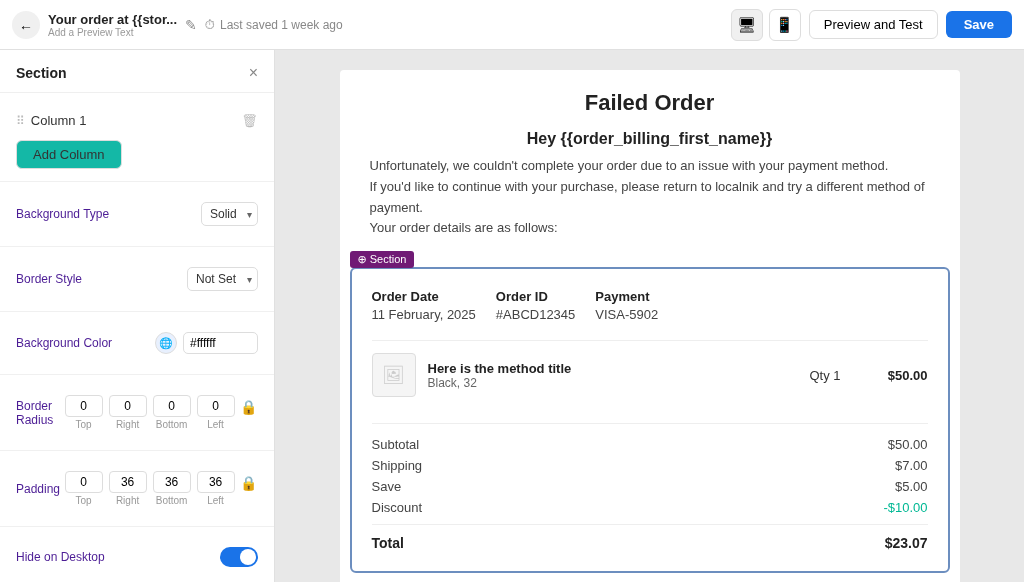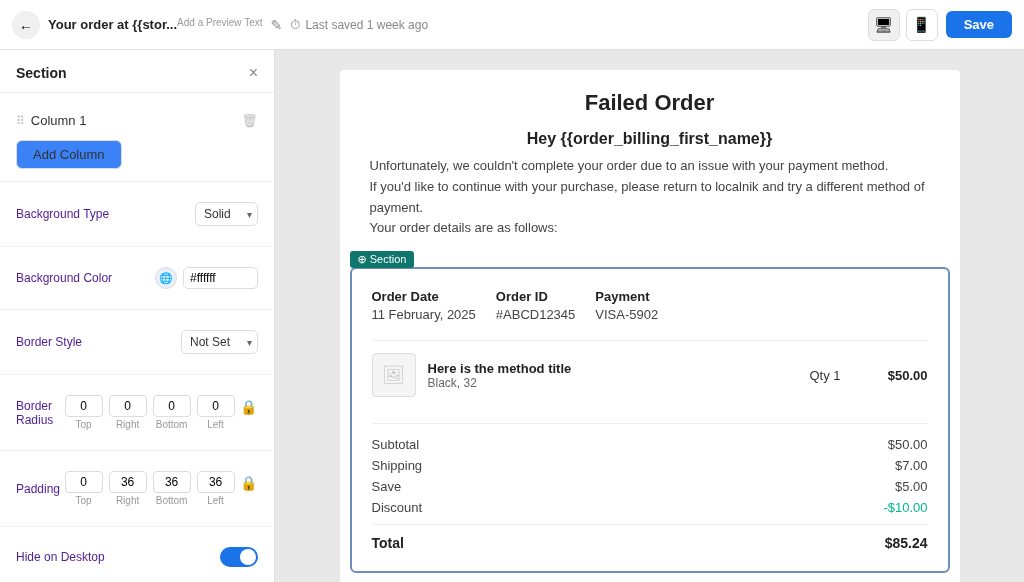--- a/index.html
+++ b/index.html
@@ -5,21 +5,21 @@
     * { box-sizing: border-box; margin: 0; padding: 0; }
     body { font-family: -apple-system, BlinkMacSystemFont, 'Segoe UI', sans-serif; background: #f0f0f0; height: 582px; overflow: hidden; display: flex; flex-direction: column; }
 
     
     .topbar {
       display: flex; align-items: center; background: #fff; border-bottom: 1px solid #e0e0e0;
       padding: 0 12px; height: 50px; flex-shrink: 0; gap: 8px;
     }
     .topbar-left { display: flex; align-items: center; gap: 8px; flex: 1; min-width: 0; }
     .back-btn { width: 28px; height: 28px; border-radius: 50%; background: #f0f0f0; border: none; cursor: pointer; display: flex; align-items: center; justify-content: center; font-size: 14px; }
-    .topbar-title { display: flex; }
+    .topbar-title { display: flex; flex-direction: column; }
     .topbar-title-main { font-size: 13px; font-weight: 600; color: #222; white-space: nowrap; overflow: hidden; text-overflow: ellipsis; max-width: 180px; }
     .topbar-title-sub { font-size: 10px; color: #999; }
     .edit-icon { font-size: 14px; color: #888; cursor: pointer; }
     .save-status { display: flex; align-items: center; gap: 5px; color: #888; font-size: 12px; }
     .save-status-icon { font-size: 13px; }
     .topbar-center { display: flex; align-items: center; gap: 6px; }
     .device-btn { width: 32px; height: 32px; border-radius: 6px; border: 1px solid #ddd; background: #fff; cursor: pointer; display: flex; align-items: center; justify-content: center; font-size: 15px; }
     .device-btn.active { background: #f0f0f0; }
     .topbar-right { display: flex; align-items: center; gap: 8px; }
     .preview-btn { padding: 6px 14px; border: 1px solid #ddd; background: #fff; border-radius: 6px; font-size: 13px; cursor: pointer; font-weight: 500; }
@@ -31,27 +31,27 @@
     
     .left-panel { width: 275px; background: #fff; border-right: 1px solid #e0e0e0; overflow-y: auto; flex-shrink: 0; }
     .panel-header { display: flex; align-items: center; justify-content: space-between; padding: 14px 16px 10px; border-bottom: 1px solid #efefef; }
     .panel-title { font-size: 14px; font-weight: 600; color: #222; }
     .panel-close { cursor: pointer; font-size: 16px; color: #888; background: none; border: none; }
     .panel-section { padding: 12px 16px; border-bottom: 1px solid #f0f0f0; }
     .column-row { display: flex; align-items: center; justify-content: space-between; padding: 8px 0; }
     .column-label { display: flex; align-items: center; gap: 6px; font-size: 13px; color: #333; }
     .drag-handle { color: #bbb; font-size: 12px; cursor: grab; }
     .delete-icon { color: #bbb; font-size: 13px; cursor: pointer; }
-    .add-column-btn { border: 1px solid #ddd; background: #3b82f6; border-radius: 6px; padding: 6px 16px; font-size: 13px; cursor: pointer; color: #333; margin-top: 4px; }
+    .add-column-btn { border: 1px solid #ddd; background: #14b8a6; border-radius: 6px; padding: 6px 16px; font-size: 13px; cursor: pointer; color: #333; margin-top: 4px; }
 
     .field-row { display: flex; align-items: center; justify-content: space-between; padding: 8px 0; }
     .field-label { font-size: 12px; color: #4c1d95; }
     .select-wrapper { position: relative; display: inline-block; }
     .select-wrapper::after { content: '▾'; position: absolute; right: 6px; top: 50%; transform: translateY(-50%); font-size: 10px; color: #666; pointer-events: none; }
-    .select-wrapper select { border: 1px solid #ddd; border-radius: 5px; padding: 4px 26px 4px 8px; font-size: 12px; background: #fff; color: #333; cursor: pointer; appearance: none; }
+    .select-wrapper select { border: 1px solid #ddd; border-radius: 5px; padding: 4px 20px 4px 8px; font-size: 12px; background: #fff; color: #333; cursor: pointer; appearance: none; }
 
     .color-row { display: flex; align-items: center; gap: 6px; }
     .color-globe { width: 22px; height: 22px; border-radius: 50%; background: #e8f0fe; border: 1px solid #ddd; display: flex; align-items: center; justify-content: center; font-size: 11px; color: #1a73e8; cursor: pointer; }
     .color-input-box { border: 1px solid #ddd; border-radius: 5px; padding: 3px 6px; font-size: 12px; width: 75px; }
 
     .border-radius-group { display: flex; gap: 6px; align-items: flex-start; }
     .radius-input-wrap { display: flex; flex-direction: column; align-items: center; gap: 2px; }
     .radius-input { width: 38px; border: 1px solid #ddd; border-radius: 4px; padding: 3px 4px; font-size: 12px; text-align: center; }
     .radius-label { font-size: 10px; color: #999; }
     .lock-icon { font-size: 14px; color: #aaa; cursor: pointer; margin-top: 4px; }
@@ -64,21 +64,21 @@
     .toggle-slider:before { position: absolute; content: ''; height: 16px; width: 16px; left: 20px; bottom: 2px; background: white; border-radius: 50%; }
 
     
     .right-content { flex: 1; overflow-y: auto; background: #e8e8e8; display: flex; flex-direction: column; align-items: center; padding: 20px; }
     .email-container { background: #fff; max-width: 620px; width: 100%; border-radius: 4px; }
     .email-header-area { padding: 20px 30px 10px; text-align: center; }
     .email-title { font-size: 22px; font-weight: 700; color: #222; margin-bottom: 14px; }
     .email-greeting { font-size: 16px; font-weight: 600; color: #222; margin-bottom: 8px; }
     .email-body-text { font-size: 13px; color: #444; line-height: 1.6; text-align: left; }
 
-    .section-badge { display: inline-flex; align-items: center; gap: 4px; background: #0f766e; color: #fff; font-size: 11px; padding: 2px 8px; border-radius: 3px; margin-bottom: -1px; cursor: pointer; }
+    .section-badge { display: inline-flex; align-items: center; gap: 4px; background: #701a75; color: #fff; font-size: 11px; padding: 2px 8px; border-radius: 3px; margin-bottom: -1px; cursor: pointer; }
 
     .order-section { border: 2px solid #6c8ebf; border-radius: 6px; margin: 0 10px; padding: 20px; }
     .order-header-row { display: flex; gap: 20px; margin-bottom: 18px; }
     .order-header-col { display: flex; flex-direction: column; gap: 3px; }
     .order-header-label { font-size: 13px; font-weight: 700; color: #222; }
     .order-header-value { font-size: 13px; color: #444; }
 
     .order-item-row { display: flex; align-items: center; gap: 12px; padding: 12px 0; border-top: 1px solid #eee; }
     .product-thumb { width: 44px; height: 44px; border: 1px solid #ddd; border-radius: 4px; background: #f5f5f5; display: flex; align-items: center; justify-content: center; color: #ccc; font-size: 18px; flex-shrink: 0; }
     .product-info { flex: 1; }
@@ -108,20 +108,21 @@
     <div class="save-status">
       <span class="save-status-icon">⏱</span>
       <span>Last saved 1 week ago</span>
     </div>
   </div>
   <div class="topbar-center">
     <button class="device-btn active">🖥</button>
     <button class="device-btn">📱</button>
   </div>
   <div class="topbar-right">
+    <button class="preview-btn">Preview and Test</button>
     <button class="save-btn">Save</button>
   </div>
 </div>
 
 <div class="main-area">
 
   <div class="left-panel">
     <div class="panel-header">
       <span class="panel-title">Section</span>
       <button class="panel-close">×</button>
@@ -144,35 +145,35 @@
         <div class="select-wrapper">
           <select>
             <option>Solid</option>
           </select>
         </div>
       </div>
     </div>
 
     <div class="panel-section">
       <div class="field-row">
-        <span class="field-label">Background Color</span>
-        <div class="color-row">
-          <div class="color-globe">🌐</div>
-          <input class="color-input-box" type="text" value="#ffffff" style="">
-        </div>
-      </div>
-    </div>
-
-    <div class="panel-section">
-      <div class="field-row">
         <span class="field-label">Border Style</span>
         <div class="select-wrapper">
           <select>
             <option>Not Set</option>
           </select>
+        </div>
+      </div>
+    </div>
+
+    <div class="panel-section">
+      <div class="field-row">
+        <span class="field-label">Background Color</span>
+        <div class="color-row">
+          <div class="color-globe">🌐</div>
+          <input class="color-input-box" type="text" value="#ffffff" style="">
         </div>
       </div>
     </div>
 
     <div class="panel-section">
       <div class="field-row">
         <span class="field-label">Border Radius</span>
         <div class="border-radius-group">
           <div class="radius-input-wrap">
             <input class="radius-input" type="text" value="0" style="">
@@ -287,21 +288,21 @@
           <div class="summary-row">
             <span>Save</span>
             <span class="amount">$5.00</span>
           </div>
           <div class="summary-row discount">
             <span>Discount</span>
             <span class="amount" style="color:#00b894;">-$10.00</span>
           </div>
           <div class="summary-total-row">
             <span>Total</span>
-            <span>$85.24</span>
+            <span>$23.07</span>
           </div>
         </div>
       </div>
 
       <div class="pay-now-wrap">
         
       </div>
 
     </div>
   </div>

